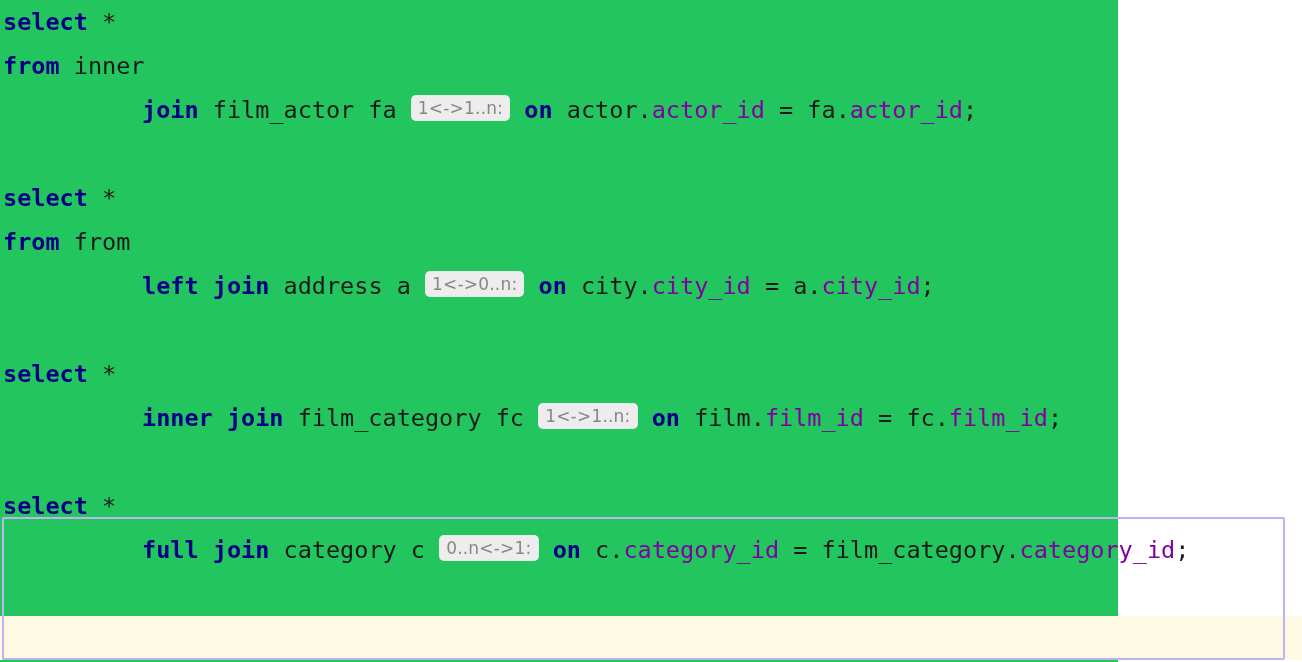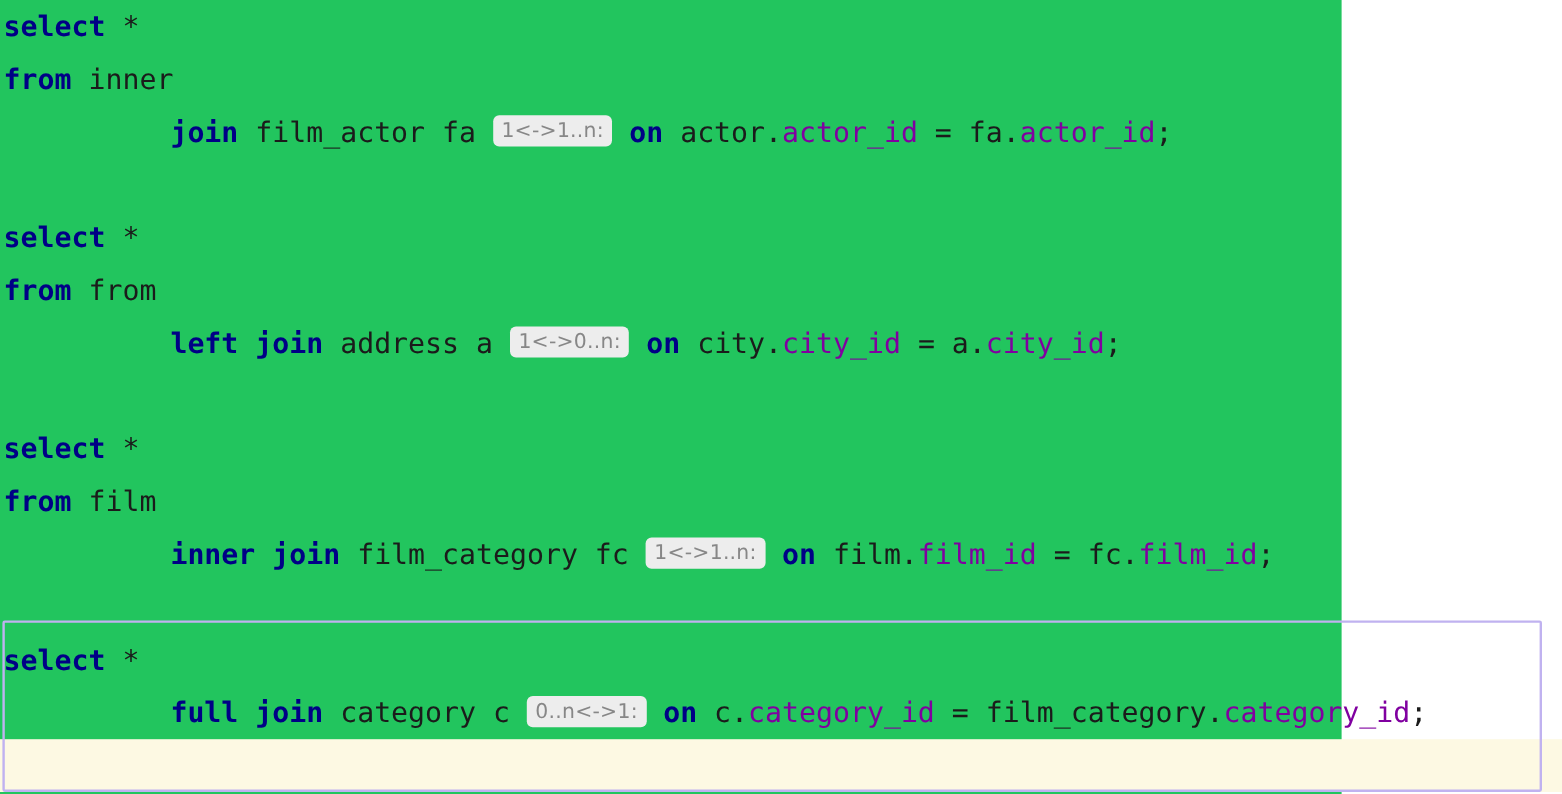--- a/index.html
+++ b/index.html
@@ -131,21 +131,20 @@
     <div class="line"><span class="kw">select</span><span class="star"> *</span></div>
 
     <div class="line"><span class="kw">from</span><span class="ident"> from</span></div>
 
     <div class="line"><span class="indent"></span><span class="kw">left join</span><span class="ident"> address a </span><span class="hint">1&lt;-&gt;0..n:</span><span class="ident"> </span><span class="kw">on</span><span class="ident"> city.</span><span class="col">city_id</span><span class="op"> = </span><span class="ident">a.</span><span class="col">city_id</span><span class="punct">;</span></div>
 
     <div class="line blank"></div>
 
     <div class="line"><span class="kw">select</span><span class="star"> *</span></div>
 
-    <div class="line"><span class="kw">from</span><span class="ident"> film</span></div>
 
     <div class="line"><span class="indent"></span><span class="kw">inner join</span><span class="ident"> film_category fc </span><span class="hint">1&lt;-&gt;1..n:</span><span class="ident"> </span><span class="kw">on</span><span class="ident"> film.</span><span class="col">film_id</span><span class="op"> = </span><span class="ident">fc.</span><span class="col">film_id</span><span class="punct">;</span></div>
 
     <div class="line blank"></div>
 
     <div class="line"><span class="kw">select</span><span class="star"> *</span></div>
 
 
     <div class="line"><span class="indent"></span><span class="kw">full join</span><span class="ident"> category c </span><span class="hint">0..n&lt;-&gt;1:</span><span class="ident"> </span><span class="kw">on</span><span class="ident"> c.</span><span class="col">category_id</span><span class="op"> = </span><span class="ident">film_category.</span><span class="col">category_id</span><span class="punct">;</span></div>
 

